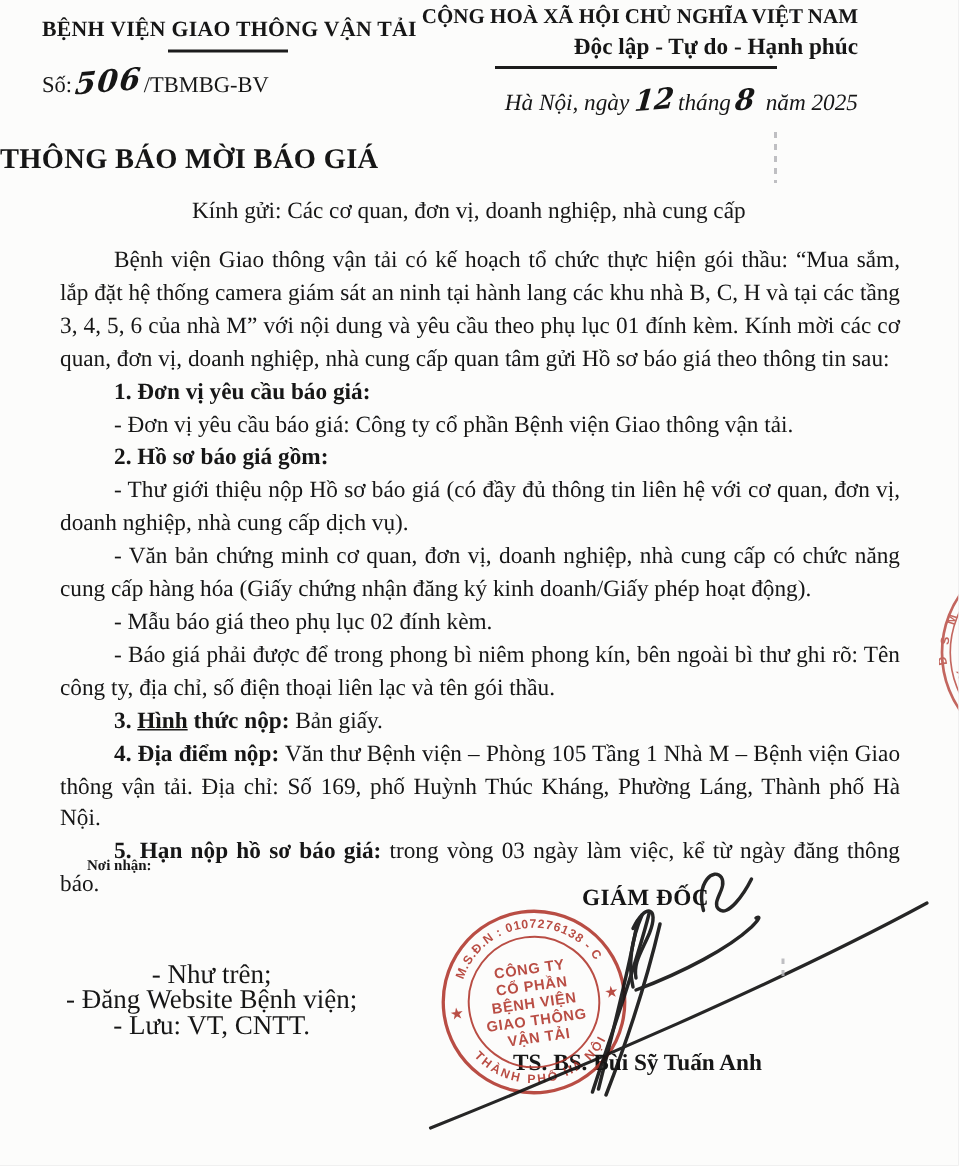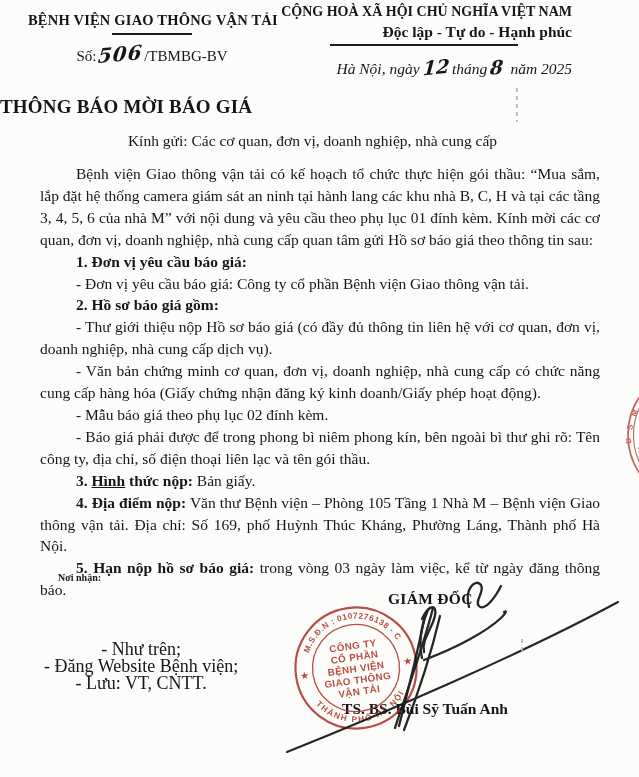--- a/index.html
+++ b/index.html
@@ -6,21 +6,21 @@
   .page{
     position:relative;
     width:639px;height:777px;
     margin:0 auto;
     background:#fcfcfb;
     overflow:hidden;
     font-family:"Liberation Serif", serif;
     color:#161616;
   }
   
-  .hdr-left{position:absolute;left:28px;top:12px;width:248px;text-align:center;}
+  .hdr-left{position:absolute;left:28px;top:12px;width:248px;}
   .org{font-weight:bold;font-size:14.5px;letter-spacing:.2px;white-space:nowrap;}
   .org-rule{width:80px;height:2px;background:#1c1c1c;margin:4px auto 0 auto;}
   .so-line{margin-top:9px;font-size:15px;white-space:nowrap;}
   .hdr-right{position:absolute;left:276px;top:4px;width:296px;text-align:right;}
   .nat1{font-weight:bold;font-size:14px;white-space:nowrap;}
   .nat2{font-weight:bold;font-size:15.5px;margin-top:3px;white-space:nowrap;}
   .nat-rule{width:188px;height:2px;background:#1c1c1c;margin:3px auto 0 auto;}
   .date-line{margin-top:12px;font-style:italic;font-size:15.5px;white-space:nowrap;}
   .hand{
     display:inline-block;

